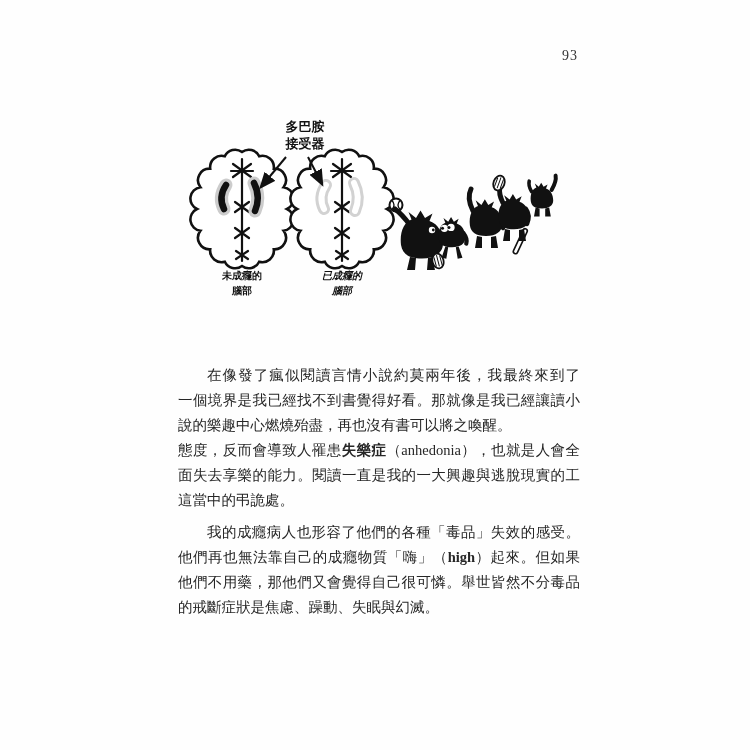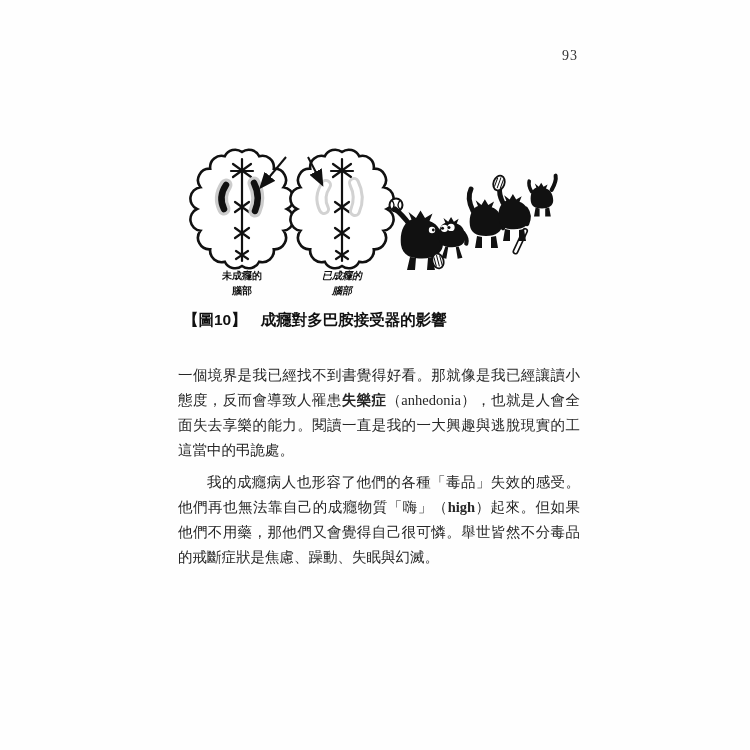--- a/index.html
+++ b/index.html
@@ -157,40 +157,42 @@
 
         <g transform="translate(362,83) scale(0.8)">
           <path d="M 12,-10 C 16,-17 18,-23 17,-28" stroke="#111" stroke-width="5" stroke-linecap="round" fill="none"></path>
           <path d="M -13,-8 C -16,-13 -17,-17 -16,-21" stroke="#111" stroke-width="4.5" stroke-linecap="round" fill="none"></path>
           <use href="#mbody"></use>
           <path d="M -8,12 L -10,23 L -3,23 L -3,13 Z M 4,13 L 4,23 L 11,23 L 9,12 Z" fill="#111"></path>
         </g>
       </g>
     </svg>
 
+    <div class="fig-label receptor-label">
+      <div>多巴胺</div>
+      <div>接受器</div>
+    </div>
 
     <div class="fig-label brain-label left">
       <div>未成癮的</div>
       <div>腦部</div>
     </div>
 
     <div class="fig-label brain-label right">
       <div>已成癮的</div>
       <div>腦部</div>
     </div>
   </div>
 
-  <div class="fig-caption">
-    <span>【圖10】</span>
-    <span>成癮對多巴胺接受器的影響</span>
-  </div>
 
   <div class="body-text">
       <div class="para">
+        <div class="bline just ind"><span>在像發了瘋似閱讀言情小說約莫兩年後，我最終來到了</span></div>
         <div class="bline just"><span>一個境界是我已經找不到書覺得好看。那就像是我已經讓讀小</span></div>
+        <div class="bline"><span>說的樂趣中心燃燒殆盡，再也沒有書可以將之喚醒。</span></div>
       </div>
       <div class="para">
         <div class="bline just"><span>態度，反而會導致人罹患</span><span class="b">失樂症</span><span>（anhedonia），也就是人會全</span></div>
         <div class="bline just"><span>面失去享樂的能力。閱讀一直是我的一大興趣與逃脫現實的工</span></div>
         <div class="bline"><span>這當中的弔詭處。</span></div>
       </div>
       <div class="para gap">
         <div class="bline just ind"><span>我的成癮病人也形容了他們的各種「毒品」失效的感受。</span></div>
         <div class="bline just"><span>他們再也無法靠自己的成癮物質「嗨」（</span><span class="b">high</span><span>）起來。但如果</span></div>
         <div class="bline just"><span>他們不用藥，那他們又會覺得自己很可憐。舉世皆然不分毒品</span></div>

